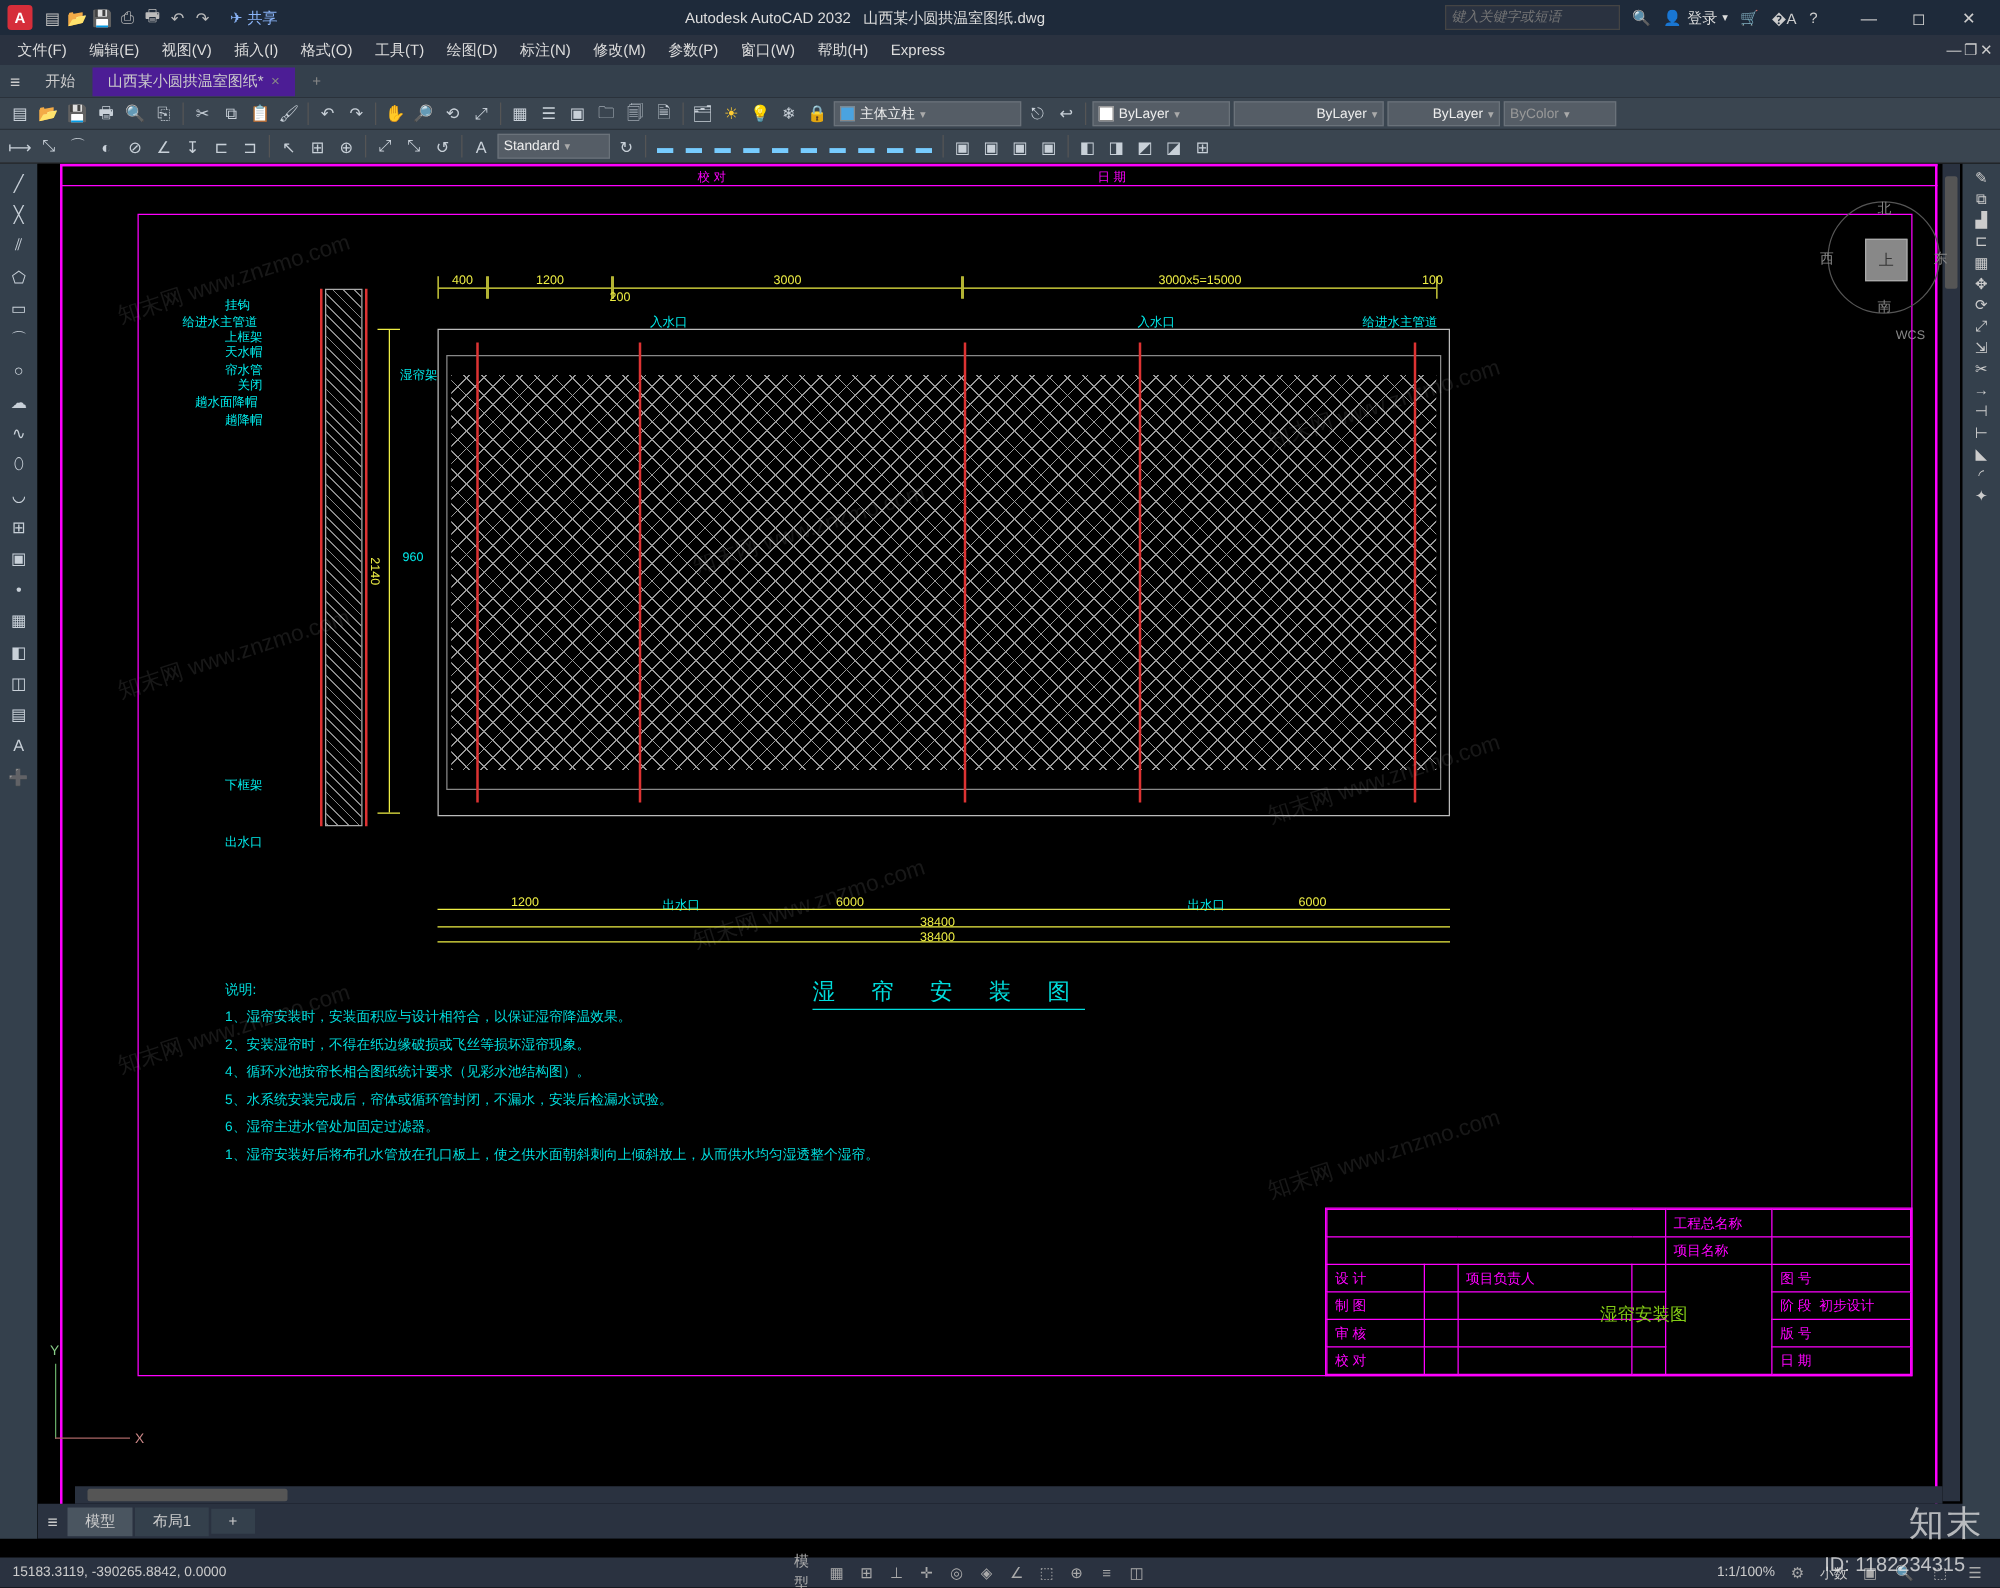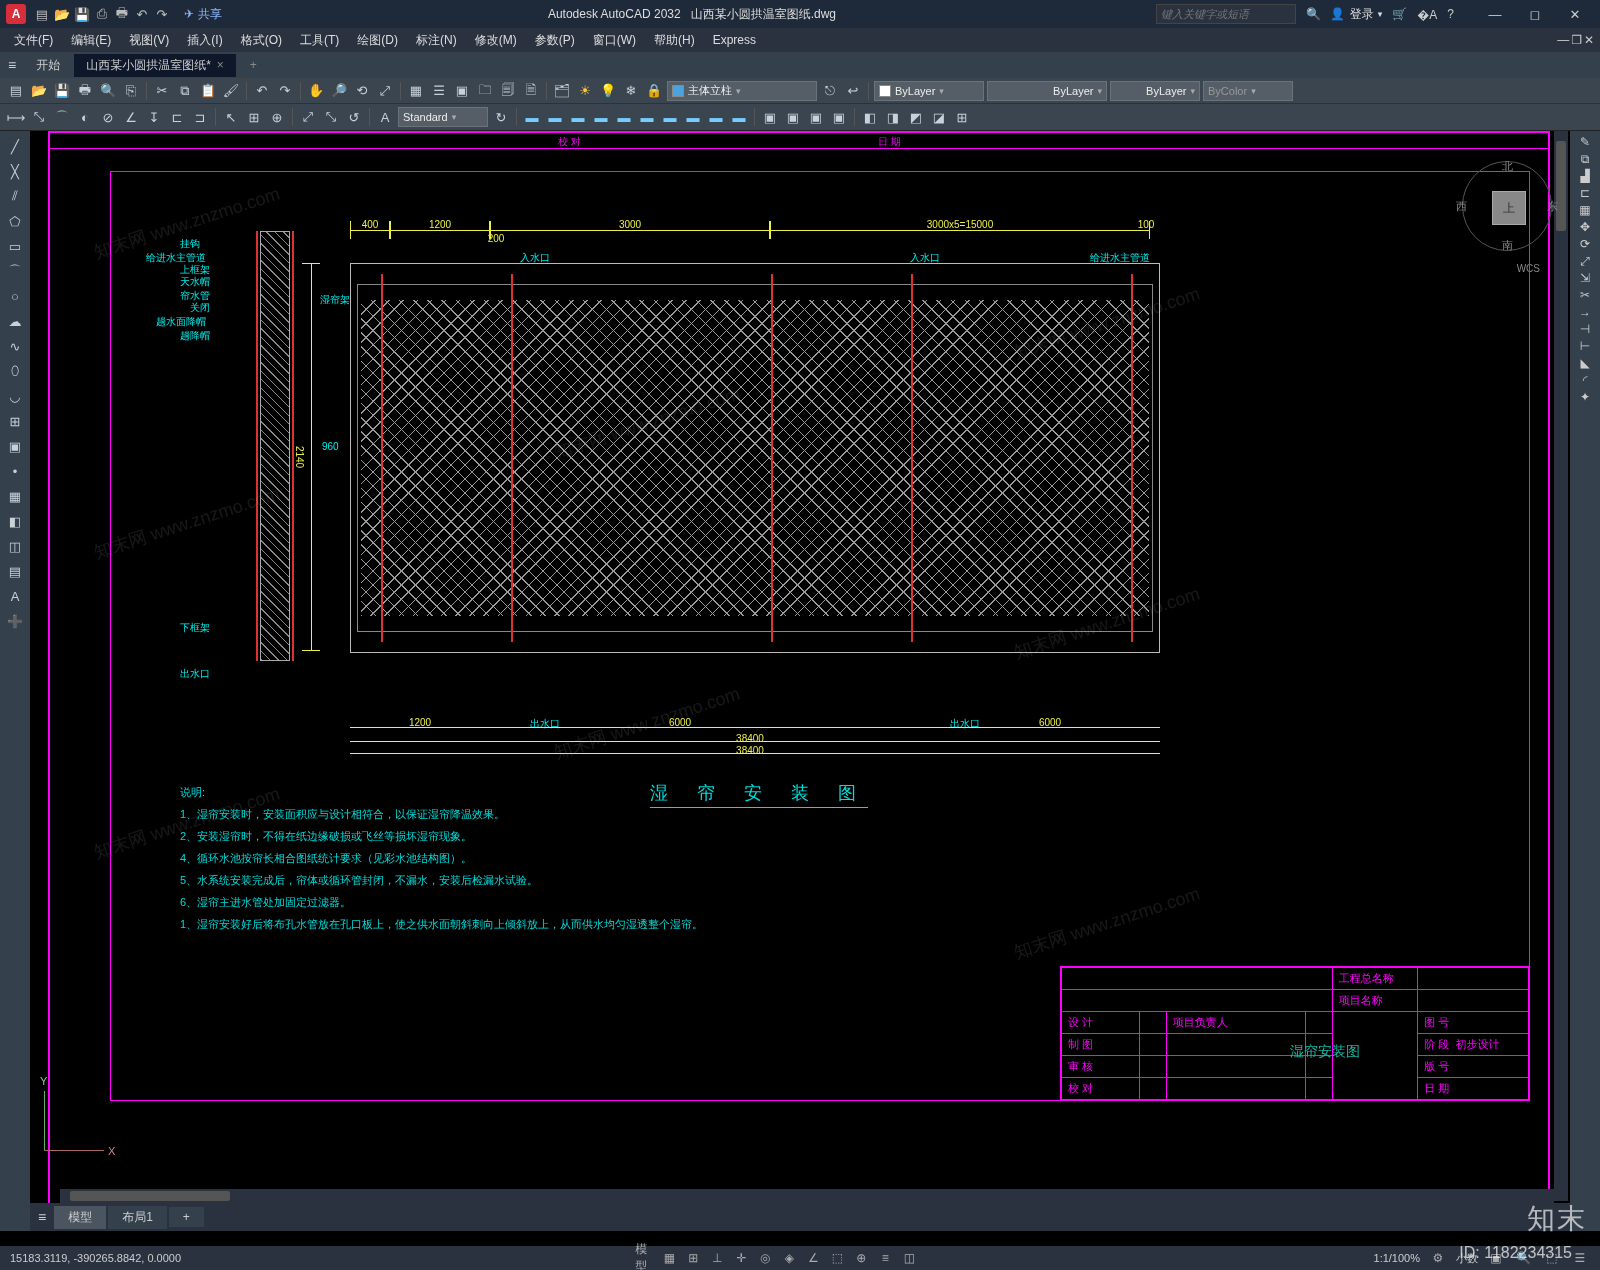--- a/index.html
+++ b/index.html
@@ -12,21 +12,21 @@
 .title-center{flex:1;text-align:center;color:#ddd;font-size:12px}
 .title-right{display:flex;align-items:center;gap:10px}
 .search-box{width:140px;height:20px;background:#2a3240;border:1px solid #444;color:#888;font-size:11px;padding:0 4px;font-style:italic}
 .login{display:flex;align-items:center;gap:4px;color:#ddd}
 .winbtns{display:flex;gap:2px;margin-left:12px}
 .winbtns div{width:38px;height:24px;display:flex;align-items:center;justify-content:center;color:#ccc;font-size:13px}
 .menubar{height:24px;background:#2a3240;display:flex;align-items:center;padding:0 6px;gap:2px}
 .menubar .mi{padding:2px 8px;color:#ddd;font-size:12px}
 .doctabs{height:26px;background:#34404c;display:flex;align-items:center;padding:0 8px;gap:2px}
 .doctab{padding:3px 12px;color:#ccc;font-size:12px;display:flex;align-items:center;gap:6px}
-.doctab.active{background:#0f172a}
+.doctab.active{background:#4c1d95}
 .doctab .plus{color:#888}
 .hamburger{color:#ccc;font-size:14px;margin-right:6px}
 .ribbon{background:#3a4550;border-bottom:1px solid #222}
 .rib-row{height:26px;display:flex;align-items:center;padding:0 6px;gap:3px;border-bottom:1px solid #2a323a}
 .rib-row:last-child{border-bottom:none}
 .rb-ico{width:20px;height:20px;display:flex;align-items:center;justify-content:center;font-size:13px;color:#c8d0d8}
 .rb-sep{width:1px;height:18px;background:#555;margin:0 2px}
 .rb-combo{height:20px;background:#555d66;border:1px solid #6a727a;color:#eee;font-size:11px;padding:0 4px;display:flex;align-items:center;gap:4px}
 .rb-combo .dd{font-size:9px;color:#aaa}
 .sun{color:#ffcc33}
@@ -73,21 +73,21 @@
 .sec-bottom-dim .line{position:absolute;left:0;right:0;height:1px;background:#ee4}
 .sec-bottom-dim .dv{position:absolute;color:#ee4;font-size:10px;transform:translateX(-50%)}
 .vert-dim{position:absolute;left:-48px;top:42px;bottom:50px;width:18px;border-top:1px solid #ee4;border-bottom:1px solid #ee4}
 .vert-dim::before{content:"";position:absolute;top:0;bottom:0;left:9px;width:1px;background:#ee4}
 .vert-dim .dv{position:absolute;left:-8px;top:50%;color:#ee4;font-size:10px;writing-mode:vertical-rl;transform:translateY(-50%)}
 .dwg-title{position:absolute;left:620px;top:650px;color:#0dd;font-size:18px;letter-spacing:12px;border-bottom:1px solid #0dd;padding-bottom:2px}
 .notes{position:absolute;left:150px;top:650px;color:#0dd;font-size:11px;line-height:22px}
 .titleblock{position:absolute;right:70px;bottom:130px;width:470px;border:1px solid #f0f;color:#f0f;font-size:11px}
 .titleblock table{width:100%;border-collapse:collapse}
 .titleblock td{border:1px solid #f0f;padding:3px 6px;height:22px}
-.tb-name{position:absolute;color:#14b8a6;font-size:14px;right:240px;bottom:170px}
+.tb-name{position:absolute;color:#84cc16;font-size:14px;right:250px;bottom:170px}
 .cmdline{position:absolute;left:430px;bottom:44px;width:320px;background:#3a4550;border:1px solid #555;font-size:11px}
 .cmdline .row{padding:2px 6px;color:#ccc;border-top:1px solid #4a525a}
 .cmdline .prompt{color:#aaa}
 .modeltabs{position:absolute;left:0;bottom:0;height:28px;background:#2a3240;display:flex;align-items:center;padding:0 8px;gap:2px;right:0}
 .modeltabs .hamburger2{color:#ccc;font-size:14px;margin-right:6px}
 .mtab{padding:3px 14px;color:#ccc;font-size:12px;background:#34404c}
 .mtab.active{background:#4a5560}
 .statusbar{position:absolute;left:0;right:0;bottom:0;height:24px;background:#2a3240;display:flex;align-items:center;padding:0 10px;gap:10px;color:#ccc;font-size:11px}
 .statusbar .coords{flex:0 0 auto}
 .statusbar .mid{flex:1;display:flex;justify-content:center;gap:4px}

